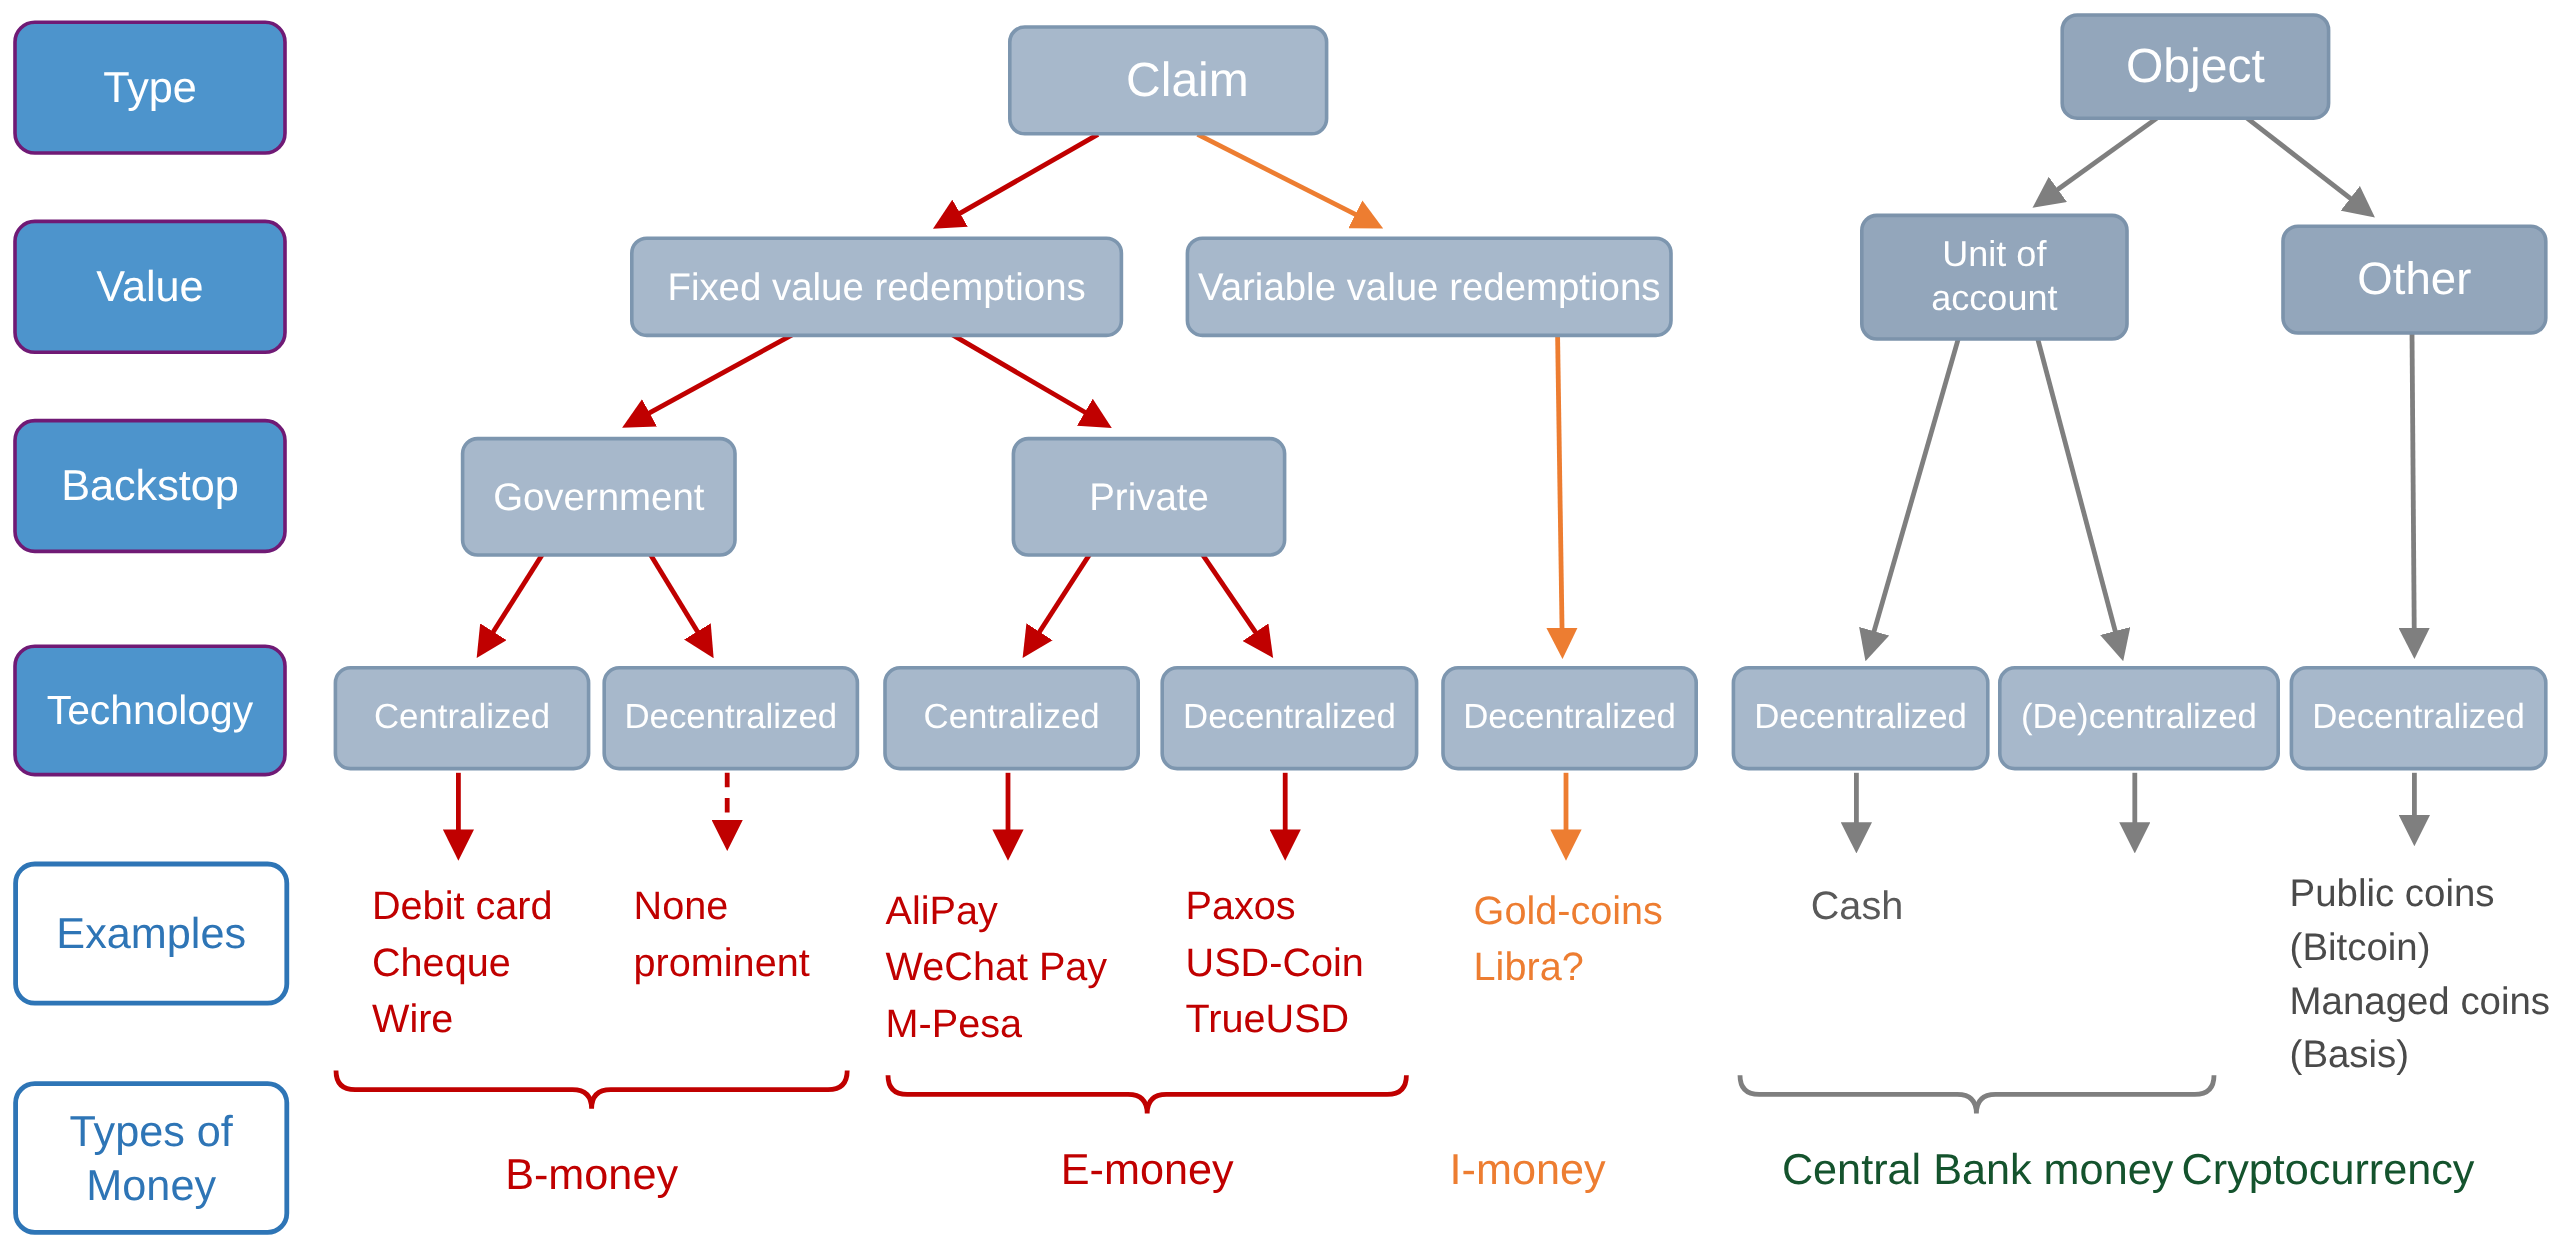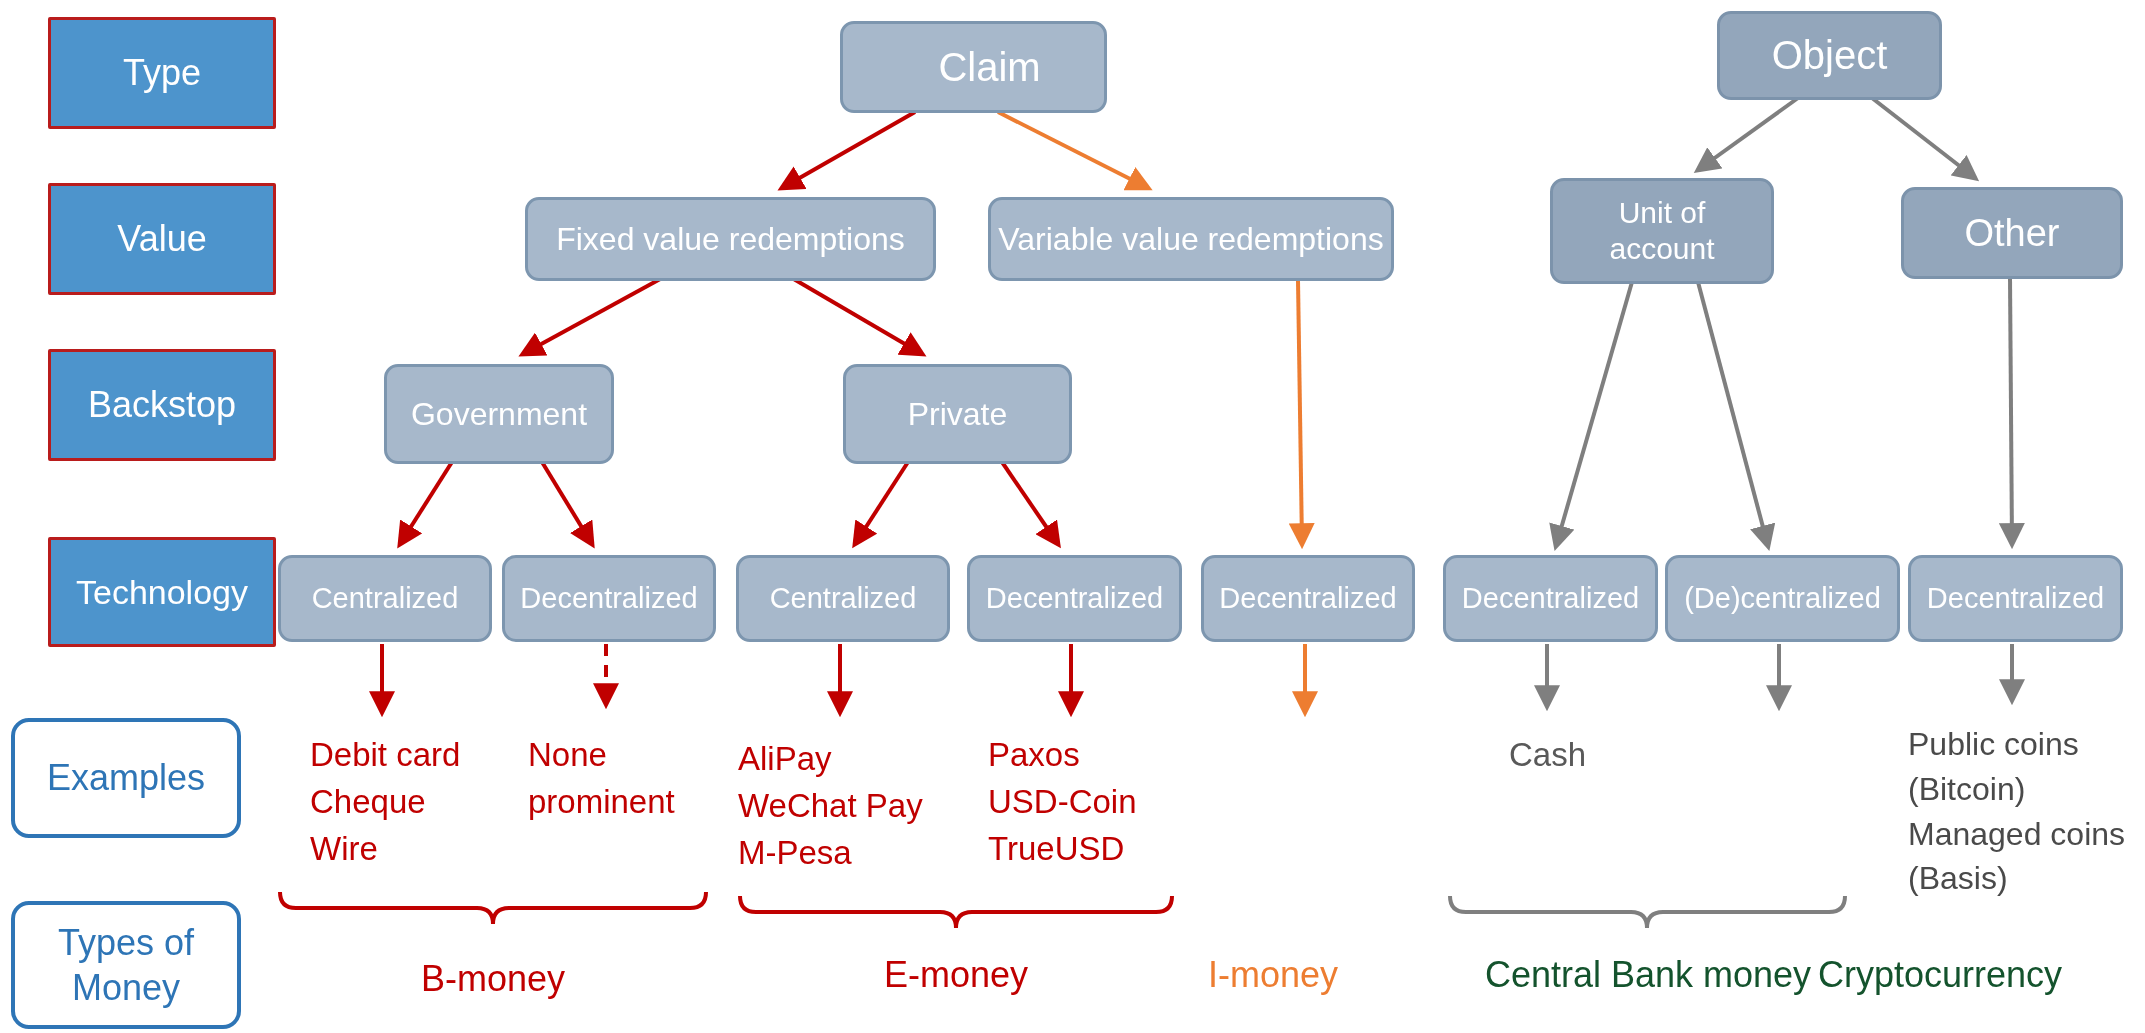--- a/index.html
+++ b/index.html
@@ -7,27 +7,26 @@
     position:relative;
     width:2145px;height:1033px;
     background:#ffffff;
     font-family:"Liberation Sans", sans-serif;
     overflow:hidden;
   }
   
   .side{
     position:absolute;
     background:#4D94CC;
-    border:3px solid #b91c1c;
-    border-radius:2px;
+    border:3px solid #701a75;
+    border-radius:18px;
     color:#ffffff;
     display:flex;align-items:center;justify-content:center;
     font-size:36px;
     text-align:center;
-    margin-left:37px;
   }
   
   .sideo{
     position:absolute;
     background:#ffffff;
     border:4px solid #2E75B6;
     border-radius:18px;
     color:#2E75B6;
     display:flex;align-items:center;justify-content:center;
     font-size:36px;
@@ -198,20 +197,22 @@
 Cheque
 Wire</div>
   <div class="ex pre" style="left:528px;top:732px;">None
 prominent</div>
   <div class="ex pre" style="left:738px;top:736px;">AliPay
 WeChat Pay
 M-Pesa</div>
   <div class="ex pre" style="left:988px;top:732px;">Paxos
 USD-Coin
 TrueUSD</div>
+  <div class="ex orange pre" style="left:1228px;top:736px;">Gold-coins
+Libra?</div>
   <div class="ex gray center" style="left:1443px;top:732px;width:209px;">Cash</div>
   <div class="ex darkgray pre" style="left:1908px;top:722px;">Public coins
 (Bitcoin)
 Managed coins
 (Basis)</div>
 
   <div class="mlabel" style="left:373px;top:958px;width:240px;">B-money</div>
   <div class="mlabel" style="left:836px;top:954px;width:240px;">E-money</div>
   <div class="mlabel orange" style="left:1153px;top:954px;width:240px;">I-money</div>
   <div class="mlabel gray" style="left:1448px;top:954px;width:400px;">Central Bank money</div>

